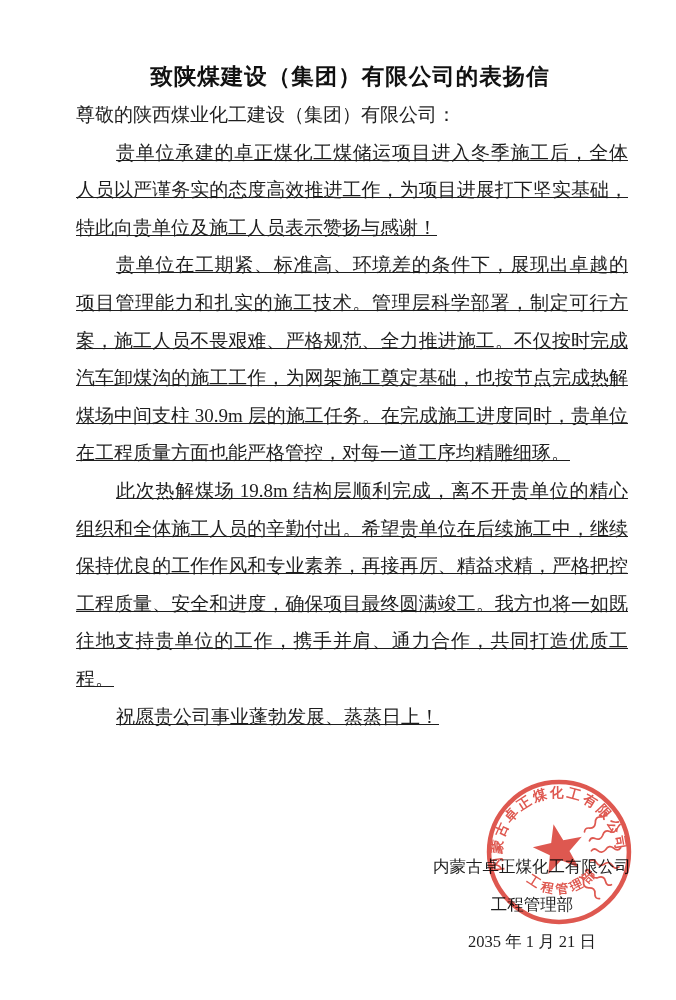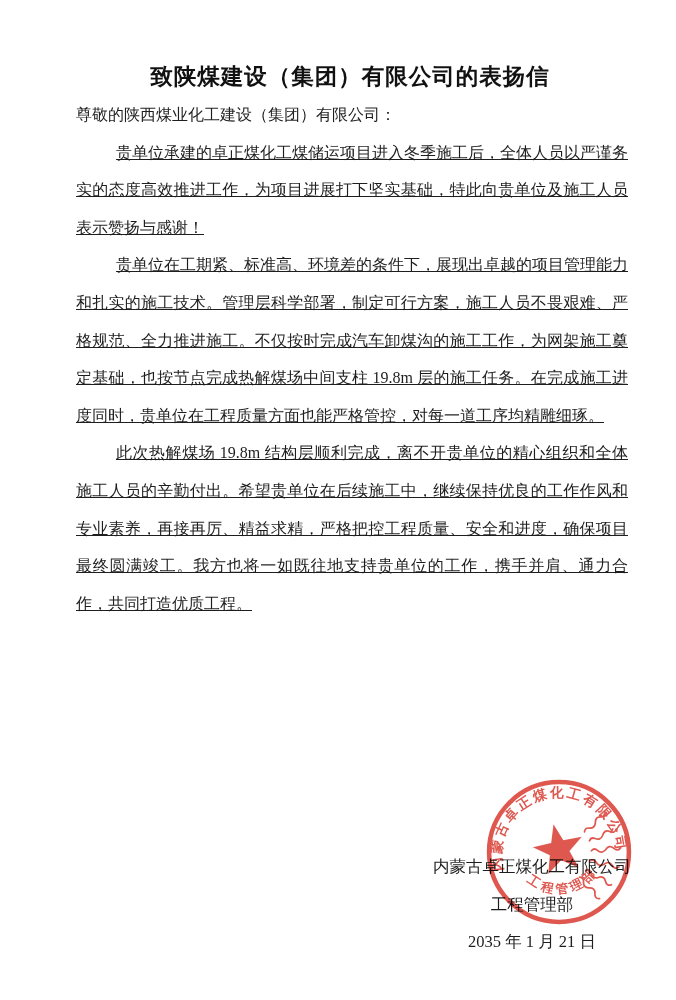--- a/index.html
+++ b/index.html
@@ -24,21 +24,21 @@
     font-size: 22.5px;
     font-weight: bold;
     letter-spacing: 1px;
     color: #111111;
   }
   .letter-body {
     position: absolute;
     top: 96px;
     left: 64px;
     width: 552px;
-    font-size: 16px;
+    font-size: 19px;
     line-height: 37.6px;
     text-align: justify;
   }
   .letter-body p { margin: 0; }
   .letter-body p.para { text-indent: 40px; text-decoration: underline; }
   .signature {
     position: absolute;
     top: 848px;
     left: 370px;
     width: 300px;
@@ -64,22 +64,23 @@
 </head>
 <body>
 
 <div class="page">
 
   <h1 class="title">致陕煤建设（集团）有限公司的表扬信</h1>
 
   <div class="letter-body">
     <p class="salutation">尊敬的陕西煤业化工建设（集团）有限公司：</p>
     <p class="para">贵单位承建的卓正煤化工煤储运项目进入冬季施工后，全体人员以严谨务实的态度高效推进工作，为项目进展打下坚实基础，特此向贵单位及施工人员表示赞扬与感谢！</p>
-    <p class="para">贵单位在工期紧、标准高、环境差的条件下，展现出卓越的项目管理能力和扎实的施工技术。管理层科学部署，制定可行方案，施工人员不畏艰难、严格规范、全力推进施工。不仅按时完成汽车卸煤沟的施工工作，为网架施工奠定基础，也按节点完成热解煤场中间支柱 19.8m 层的施工任务。在完成施工进度同时，贵单位在工程质量方面也能严格管控，对每一道工序均精雕细琢。</p>
+    <p class="para">贵单位在工期紧、标准高、环境差的条件下，展现出卓越的项目管理能力和扎实的施工技术。管理层科学部署，制定可行方案，施工人员不畏艰难、严格规范、全力推进施工。不仅按时完成汽车卸煤沟的施工工作，为网架施工奠定基础，也按节点完成热解煤场中间支柱 30.9m 层的施工任务。在完成施工进度同时，贵单位在工程质量方面也能严格管控，对每一道工序均精雕细琢。</p>
     <p class="para">此次热解煤场 19.8m 结构层顺利完成，离不开贵单位的精心组织和全体施工人员的辛勤付出。希望贵单位在后续施工中，继续保持优良的工作作风和专业素养，再接再厉、精益求精，严格把控工程质量、安全和进度，确保项目最终圆满竣工。我方也将一如既往地支持贵单位的工作，携手并肩、通力合作，共同打造优质工程。</p>
+    <p class="para">祝愿贵公司事业蓬勃发展、蒸蒸日上！</p>
   </div>
 
   <div class="signature">
     <div>内蒙古卓正煤化工有限公司</div>
     <div>工程管理部</div>
     <div>2035 年 1 月 21 日</div>
   </div>
 
   <svg class="seal" viewBox="0 0 150 150" xmlns="http://www.w3.org/2000/svg">
     <defs>

